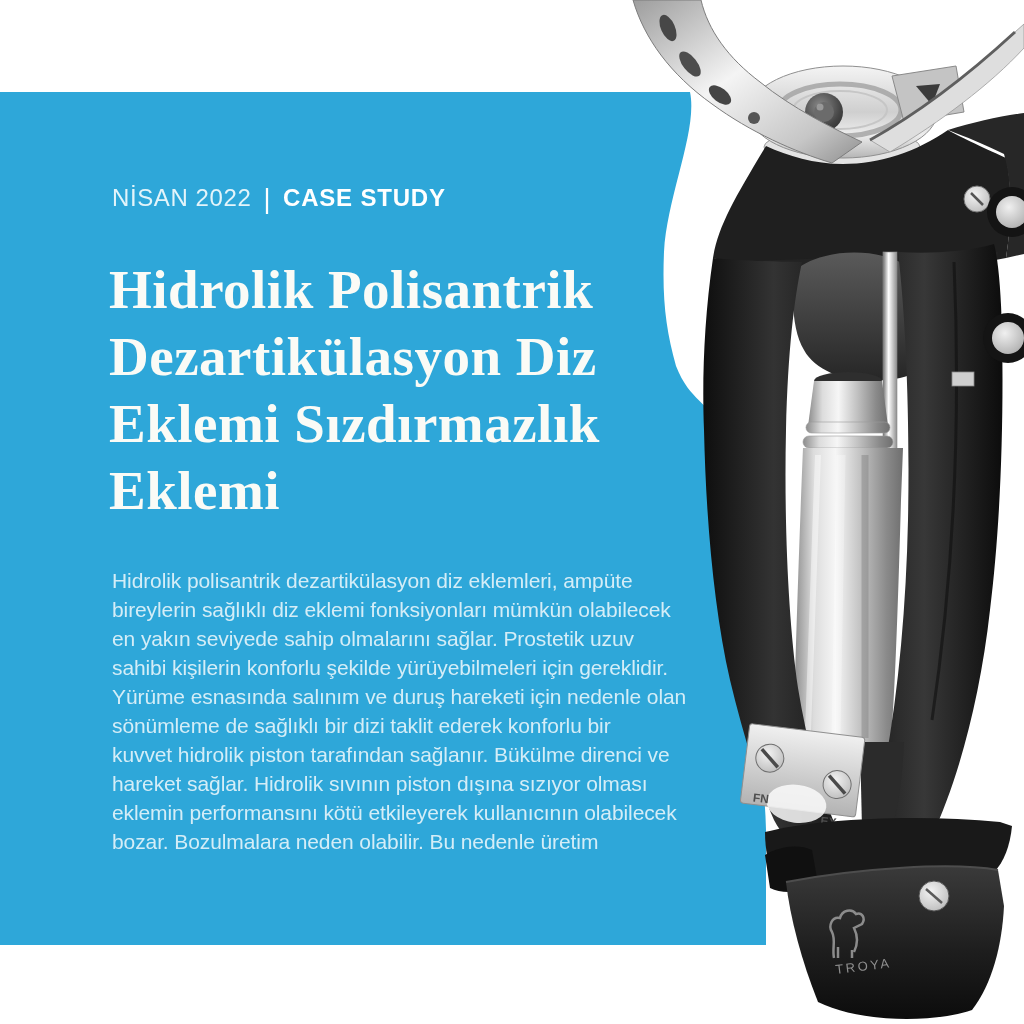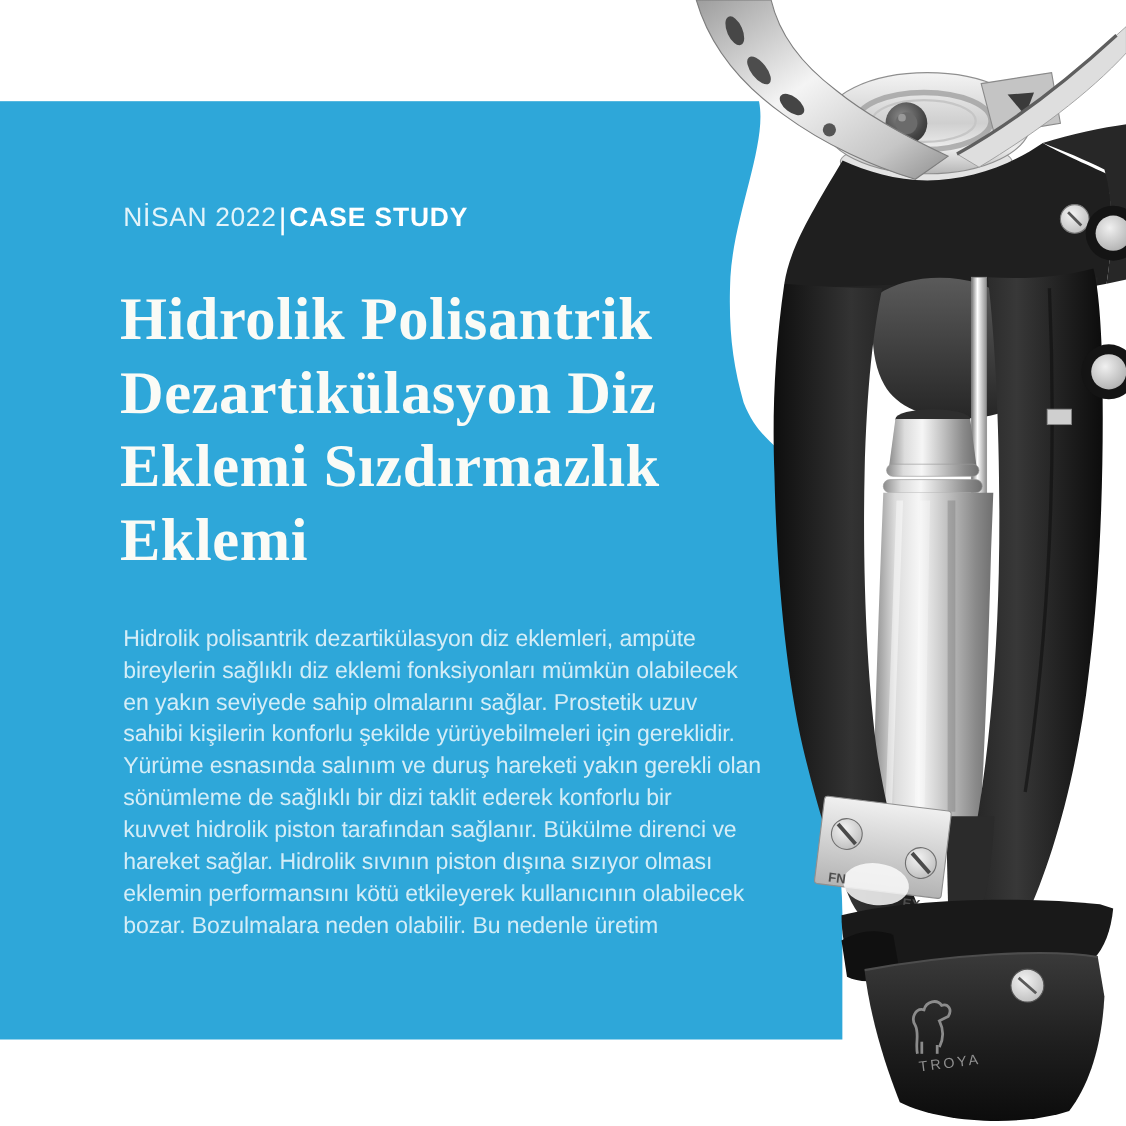--- a/index.html
+++ b/index.html
@@ -6,21 +6,21 @@
   .canvas{
     position:relative;width:1024px;height:1024px;margin:0 auto;
     background:#ffffff;overflow:hidden;
     font-family:"Liberation Sans",sans-serif;
   }
   .panel{position:absolute;left:0;top:92px;width:766px;height:853px;z-index:1;}
   .photo-svg{position:absolute;left:560px;top:0;width:464px;height:1024px;z-index:2;}
   .texts{position:absolute;inset:0;z-index:3;pointer-events:none;}
   .kicker{
     position:absolute;left:112px;top:184px;
-    display:flex;align-items:flex-end;gap:2px;
+    display:flex;align-items:flex-end;gap:12px;
     font-size:24px;letter-spacing:0.6px;
   }
   .kicker .date{font-weight:400;}
   .kicker .sep{font-weight:400;font-size:27px;line-height:24px;transform:translateY(-1px);}
   .kicker .cat{font-weight:700;letter-spacing:0.8px;}
   .title{
     position:absolute;left:109px;top:241px;
     font-family:"Liberation Serif",serif;font-weight:700;
     font-size:55px;line-height:67px;letter-spacing:0.5px;
   }
@@ -232,21 +232,21 @@
       <div>Dezartikülasyon Diz</div>
       <div>Eklemi Sızdırmazlık</div>
       <div>Eklemi</div>
     </div>
 
     <div class="bodytext" style="color: rgb(212, 237, 247);">
       <div>Hidrolik polisantrik dezartikülasyon diz eklemleri, ampüte</div>
       <div>bireylerin sağlıklı diz eklemi fonksiyonları mümkün olabilecek</div>
       <div>en yakın seviyede sahip olmalarını sağlar. Prostetik uzuv</div>
       <div>sahibi kişilerin konforlu şekilde yürüyebilmeleri için gereklidir.</div>
-      <div>Yürüme esnasında salınım ve duruş hareketi yakın gerekli olan</div>
+      <div>Yürüme esnasında salınım ve duruş hareketi için nedenle olan</div>
       <div>sönümleme de sağlıklı bir dizi taklit ederek konforlu bir</div>
       <div>kuvvet hidrolik piston tarafından sağlanır. Bükülme direnci ve</div>
       <div>hareket sağlar. Hidrolik sıvının piston dışına sızıyor olması</div>
       <div>eklemin performansını kötü etkileyerek kullanıcının olabilecek</div>
       <div>bozar. Bozulmalara neden olabilir. Bu nedenle üretim</div>
     </div>
 
   </div>
 </div>
 

